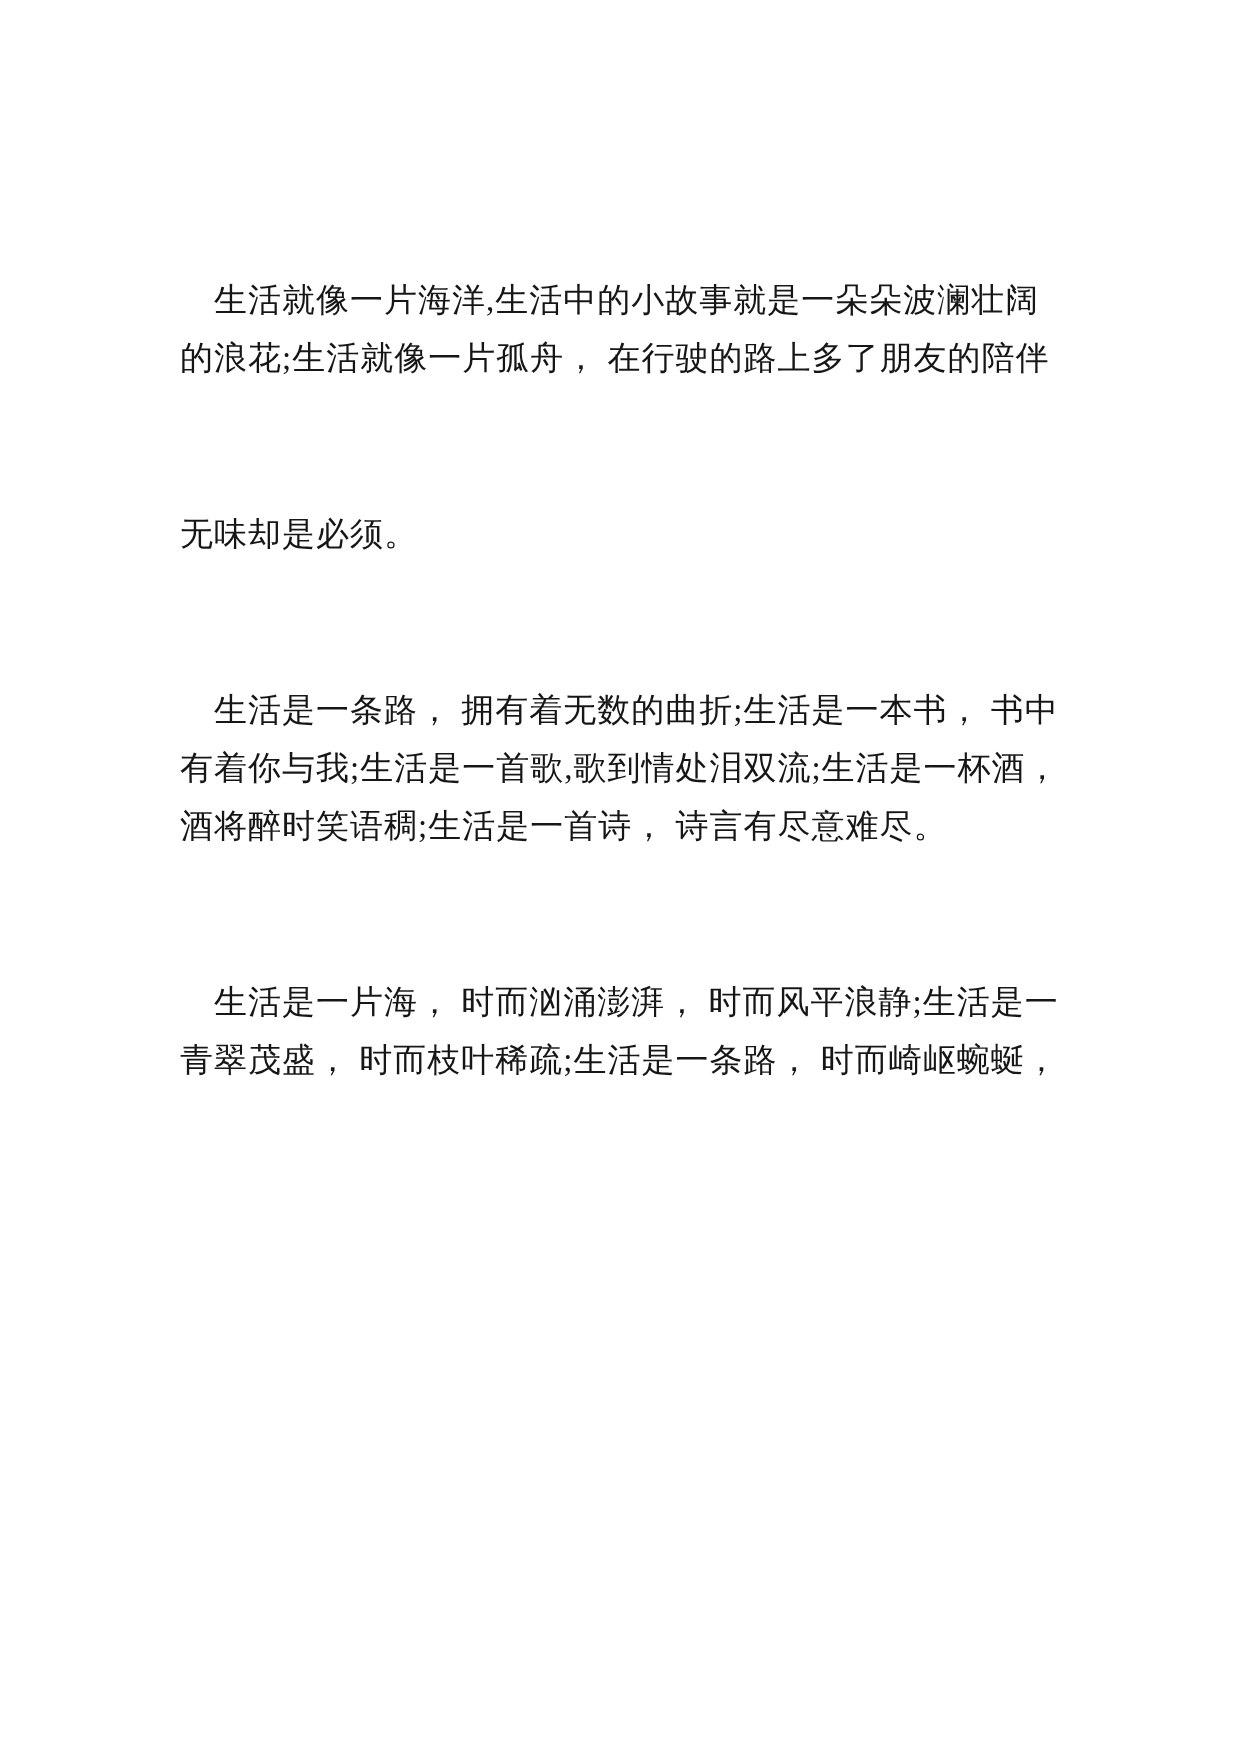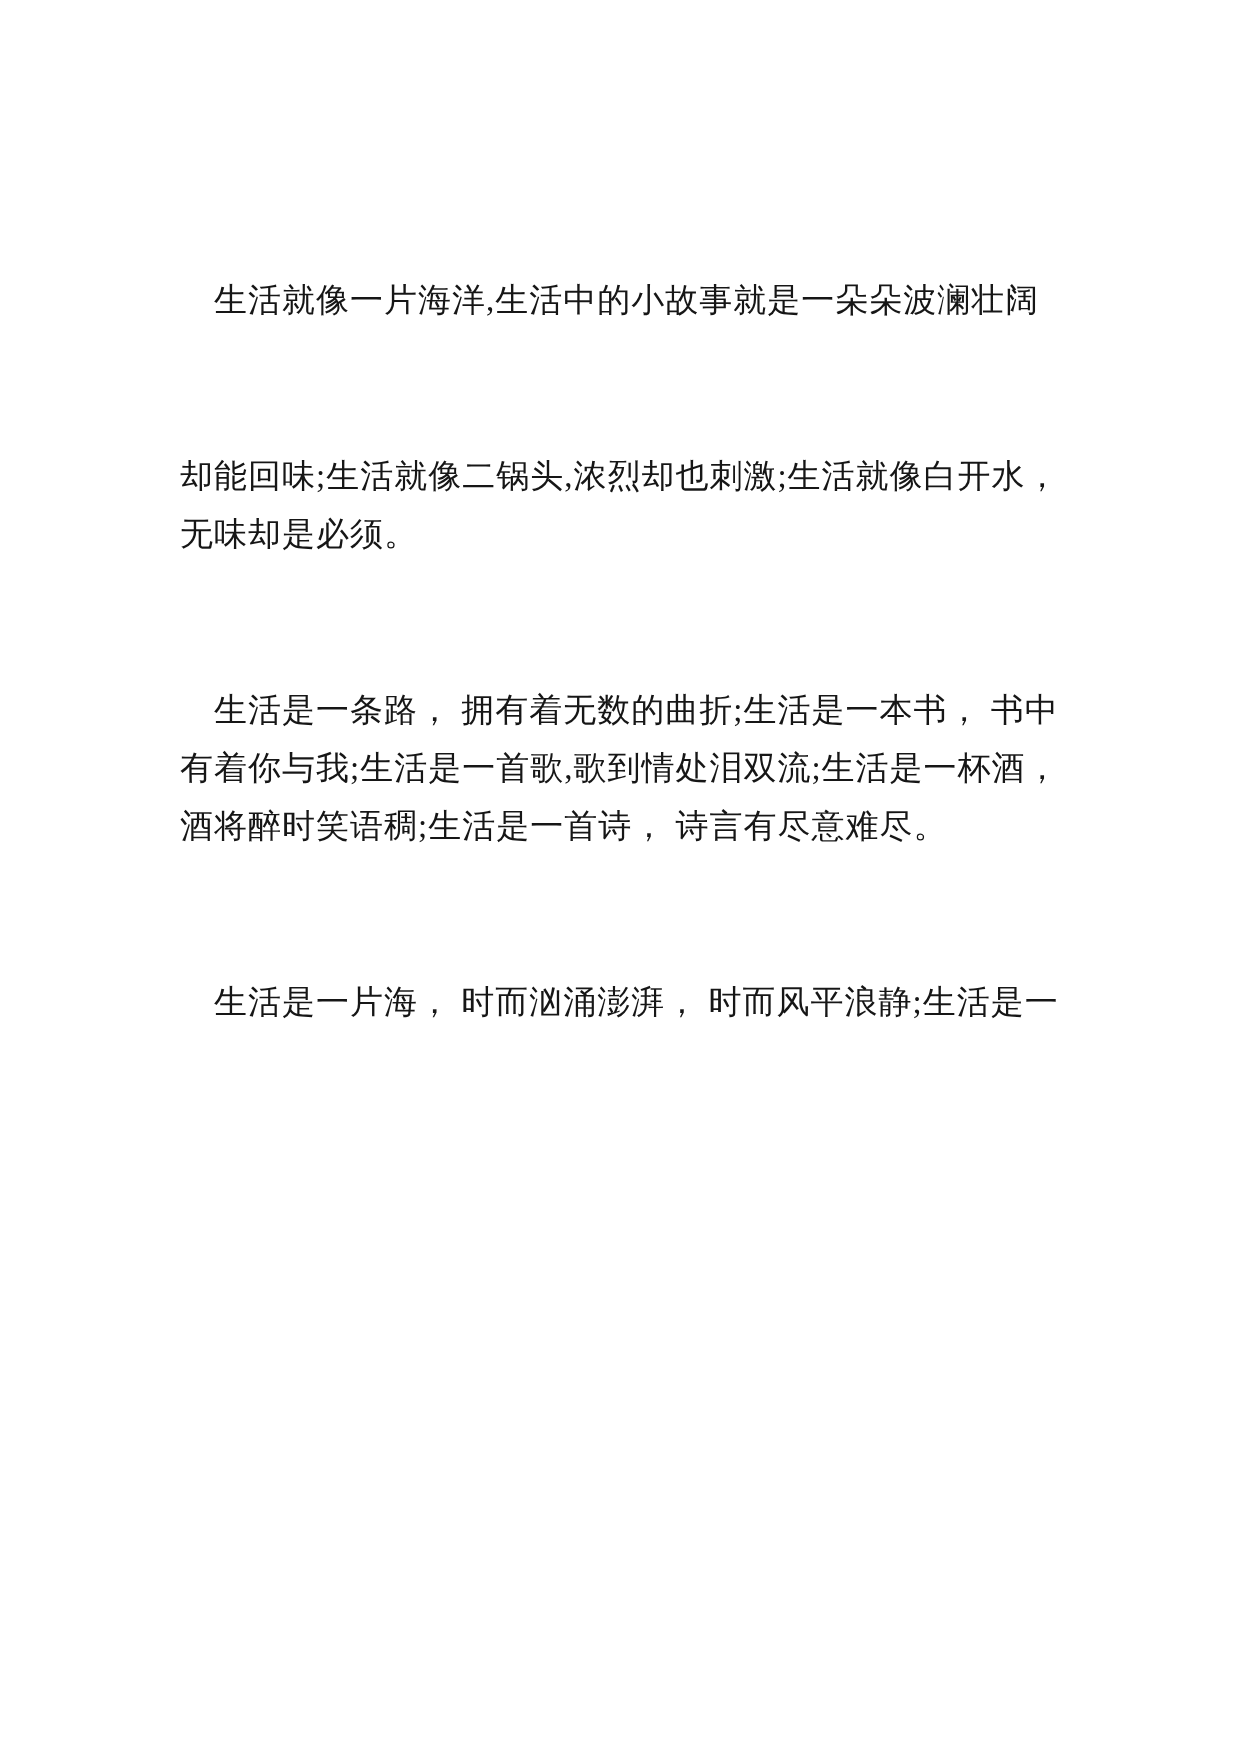--- a/index.html
+++ b/index.html
@@ -45,27 +45,28 @@
     padding-left: 34px;
   }
 </style>
 </head>
 <body>
 
 <div class="page">
   <div class="text-block" style="color: rgb(22, 22, 22);">
       <div class="para">
         <div class="doc-line first">生活就像一片海洋,生活中的小故事就是一朵朵波澜壮阔</div>
+        <div class="doc-line">的浪花;生活就像一片孤舟， 在行驶的路上多了朋友的陪伴</div>
       </div>
       <div class="para">
-        <div class="doc-line">却能回味;生活就像二锅头,浓烈却也刺激;生活就像白开水，</div>
         <div class="doc-line">无味却是必须。</div>
       </div>
       <div class="para">
         <div class="doc-line first">生活是一条路， 拥有着无数的曲折;生活是一本书， 书中</div>
         <div class="doc-line">有着你与我;生活是一首歌,歌到情处泪双流;生活是一杯酒，</div>
         <div class="doc-line">酒将醉时笑语稠;生活是一首诗， 诗言有尽意难尽。</div>
       </div>
       <div class="para">
         <div class="doc-line first">生活是一片海， 时而汹涌澎湃， 时而风平浪静;生活是一</div>
+        <div class="doc-line">青翠茂盛， 时而枝叶稀疏;生活是一条路， 时而崎岖蜿蜒，</div>
       </div>
     </div>
 </div>
 
 </body></html>

